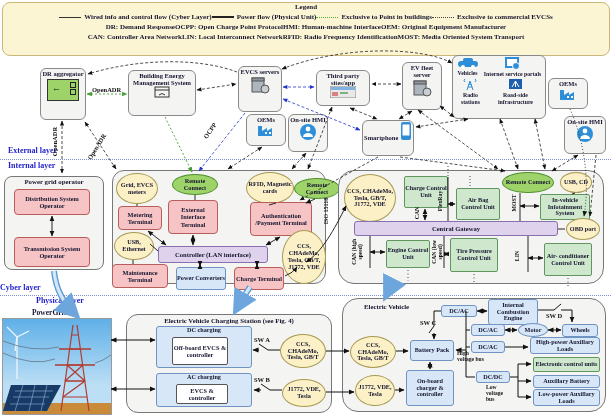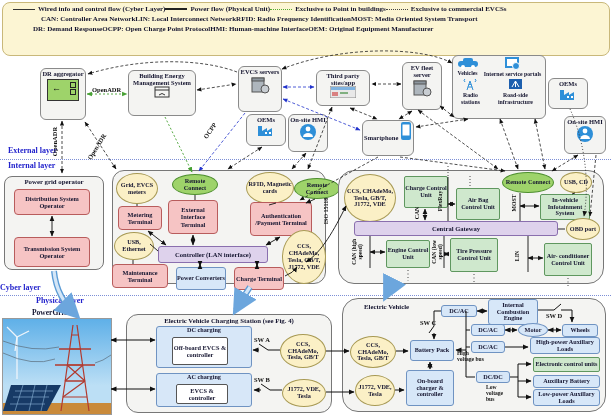--- a/index.html
+++ b/index.html
@@ -22,61 +22,62 @@
   .bluebx{position:absolute;background:#d7e7f8;border:1px solid #6f93c2;border-radius:3px;text-align:center;
     font-size:6.2px;line-height:1.12;box-sizing:border-box;display:flex;align-items:center;justify-content:center;}
   .whitebx{position:absolute;background:#fff;border:1px solid #555;border-radius:2px;text-align:center;
     font-size:6.3px;line-height:1.12;box-sizing:border-box;display:flex;align-items:center;justify-content:center;}
   .layerlbl{position:absolute;color:#2222cc;font-size:8px;}
   .edgelbl{position:absolute;font-size:6.5px;color:#111;}
   .rot{transform:rotate(-90deg);transform-origin:center;}
   .sep{position:absolute;left:0;width:611px;border-top:1px dotted #7d8fd6;}
   #legend{position:absolute;left:2px;top:2px;width:606px;height:52px;background:#fcf5d3;
     border:1px solid #c9b87a;border-radius:8px;font-size:7px;}
-  .legrow{display:flex;justify-content:flex-start;padding:0 10px;margin-top:2px;align-items:center;}
+  .legrow{display:flex;justify-content:center;padding:0 10px;margin-top:2px;align-items:center;}
   .legitem{display:flex;align-items:center;gap:3px;white-space:nowrap;}
   .ls{display:inline-block;width:22px;height:0;}
   svg.overlay{position:absolute;left:0;top:0;pointer-events:none;}
   .tiny{font-size:5.6px;line-height:1.05;}
 </style>
 </head>
 <body>
 
 <div id="canvas">
 
   <div id="legend">
+    <div style="text-align:center;font-size:7px;">Legend</div>
     <div class="legrow">
       <span class="legitem">
         <span class="ls" style="border-top:1.5px solid #333;"></span>
         <span>Wired info and control flow (Cyber Layer)</span>
       </span>
       <span class="legitem">
         <span class="ls" style="border-top:2px solid #222;"></span>
         <span>Power flow (Physical Unit)</span>
       </span>
       <span class="legitem">
         <span class="ls" style="border-top:1.5px dotted #55aa33;"></span>
         <span>Exclusive to Point in buildings</span>
       </span>
       <span class="legitem">
         <span class="ls" style="border-top:1.5px dotted #444;"></span>
         <span>Exclusive to commercial EVCSs</span>
       </span>
     </div>
+    <div class="legrow" style="padding:0 30px;">
+      <span>DR: Demand Response</span>
+      <span>OCPP: Open Charge Point Protocol</span>
+      <span>HMI: Human-machine Interface</span>
+      <span>OEM: Original Equipment Manufacturer</span>
+    </div>
     <div class="legrow" style="padding:0 38px;">
       <span>CAN: Controller Area Network</span>
       <span>LIN: Local Interconnect Network</span>
       <span>RFID: Radio Frequency Identification</span>
       <span>MOST: Media Oriented System Transport</span>
-    </div>
-    <div class="legrow" style="padding:0 30px;">
-      <span>DR: Demand Response</span>
-      <span>OCPP: Open Charge Point Protocol</span>
-      <span>HMI: Human-machine Interface</span>
-      <span>OEM: Original Equipment Manufacturer</span>
     </div>
   </div>
 
   <div class="layerlbl" style="left:8px;top:146px;">External layer</div>
   <div class="sep" style="top:159px;"></div>
   <div class="layerlbl" style="left:8px;top:161px;">Internal layer</div>
   <div class="layerlbl" style="left:0;top:283px;">Cyber layer</div>
   <div class="sep" style="top:295px;"></div>
   <div class="layerlbl" style="left:8px;top:296px;padding-left:28px;">Physical layer</div>
   <div class="abs" style="left:32px;top:308px;font-size:7.5px;">PowerGrid</div>

